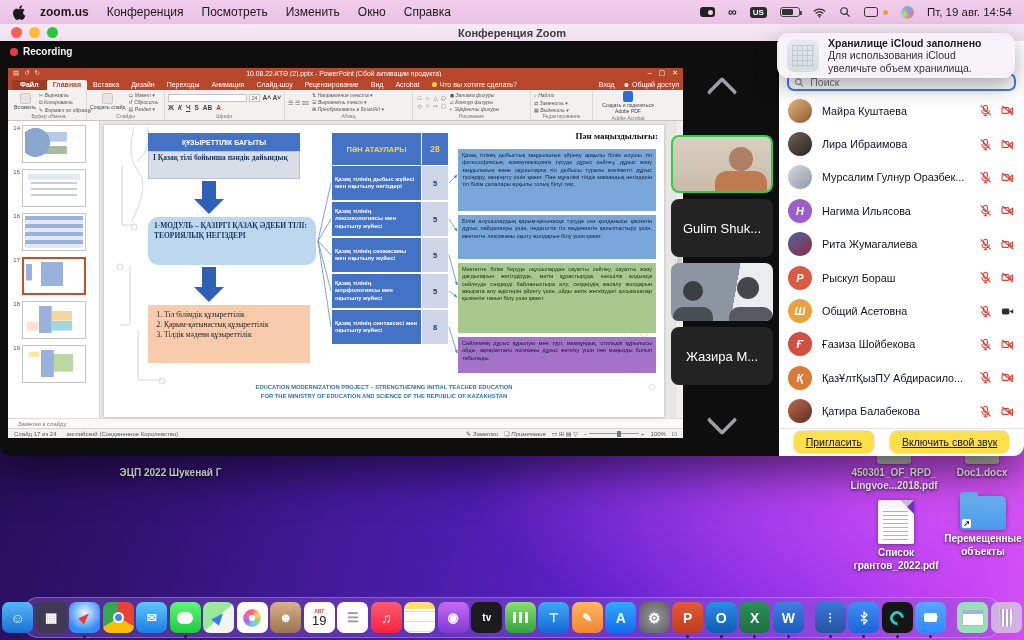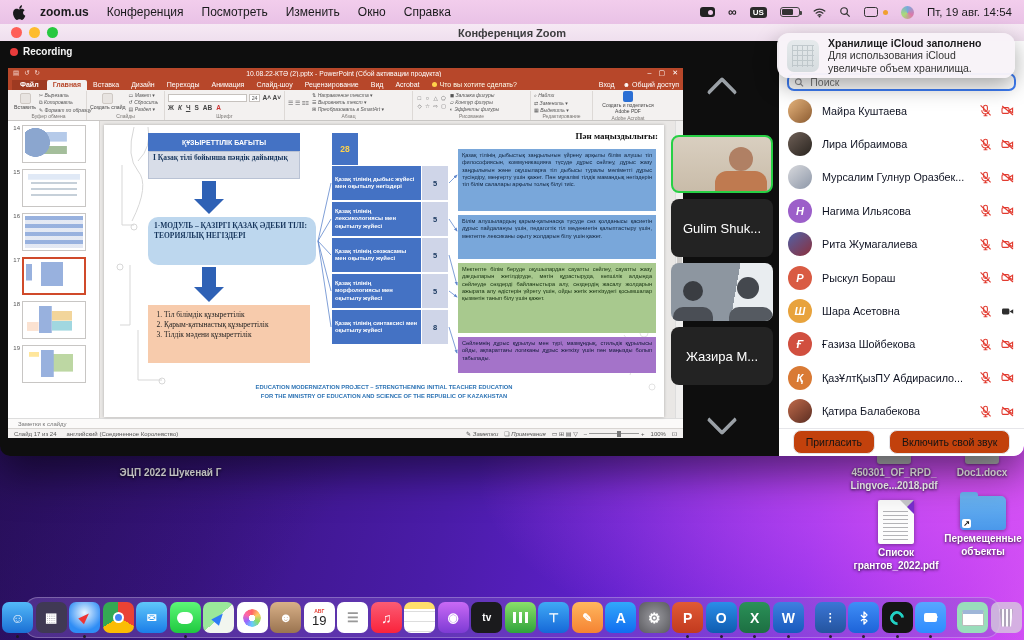--- a/index.html
+++ b/index.html
@@ -72,21 +72,21 @@
   .ph2{background:linear-gradient(140deg,#e8b67e,#8a5a30);}
   .ph3{background:linear-gradient(140deg,#d8d9dd,#8d97a8);}
   .ph4{background:linear-gradient(140deg,#5062a8,#8c2f3b);}
   .ph5{background:linear-gradient(140deg,#c06a4a,#5a2d22);}
   .c-pur{background:#9c5fc9}.c-red{background:#d95b43}.c-yel{background:#e8a33d}.c-crm{background:#d14f3f}.c-org{background:#d97a35}
   .pname{margin-left:10px;font-size:10.8px;color:#101423;white-space:nowrap;overflow:hidden;text-overflow:ellipsis;flex:1;}
   .picons{display:flex;gap:9px;align-items:center;}
   .pic{width:13px;height:13px;color:#e23b30;}
   .pic.dark{color:#2e2e2e;}
   .pfoot{height:43px;border-top:1px solid #e6e6ea;display:flex;align-items:center;justify-content:center;gap:14px;}
-  .pbtn{background:#c2410c;border:1px solid #e3e3e8;border-radius:8px;font-size:10.5px;color:#141414;padding:5px 12px;white-space:nowrap;}
+  .pbtn{background:#fde047;border:1px solid #e3e3e8;border-radius:8px;font-size:10.5px;color:#141414;padding:5px 12px;white-space:nowrap;text-decoration:underline;}
 
   
   .notif{position:absolute;top:33px;right:9px;width:238px;height:45px;z-index:50;background:rgba(248,243,248,.97);border-radius:12px;box-shadow:0 8px 22px rgba(0,0,0,.35);display:flex;align-items:center;padding:6px 10px;gap:9px;}
   .nicon{width:32px;height:32px;border-radius:7px;flex:0 0 auto;background:
     linear-gradient(#e6eaec,#d6dcdf);position:relative;}
   .nicon::after{content:"";position:absolute;inset:5px;background:
     linear-gradient(#b9c2c6 1px,transparent 1px) 0 0/100% 5px,
     linear-gradient(90deg,#b9c2c6 1px,transparent 1px) 0 0/5px 100%;opacity:.8;}
   .ntit{font-size:10.5px;font-weight:bold;color:#1b1b1d;}
   .nbody{font-size:10.5px;color:#333;line-height:1.18;}
@@ -543,20 +543,21 @@
               <div class="sl-mod">1-МОДУЛЬ – ҚАЗІРГІ ҚАЗАҚ ӘДЕБИ ТІЛІ: ТЕОРИЯЛЫҚ НЕГІЗДЕРІ</div>
               <div class="arr a2"></div>
               <div class="sl-peach">
                 <ol>
                   <li>Тіл білімдік құзыреттілік</li>
                   <li>Қарым-қатынастық құзыреттілік</li>
                   <li>Тілдік мәдени құзыреттілік</li>
                 </ol>
               </div>
               <div class="mid-h">
+                <span class="mh1">ПӘН АТАУЛАРЫ</span>
                 <span class="mh2">28</span>
               </div>
               <div class="mrow" style="top:40px;">
                     <span class="mn">Қазақ тілінің дыбыс жүйесі мен оқытылу негіздері</span>
                     <span class="mh">5</span>
                   </div>
               <div class="mrow" style="top:76px;">
                     <span class="mn">Қазақ тілінің лексикологиясы мен оқытылу жүйесі</span>
                     <span class="mh">5</span>
                   </div>
@@ -709,21 +710,21 @@
                 </svg>
                 <svg class="pic">
                   <use href="#i-camoff"></use>
                 </svg>
               </span>
         </div>
         <div class="prow">
           <span class="pav c-yel">
                 <i>Ш</i>
               </span>
-          <span class="pname">Шара Асетовна</span>
+          <span class="pname">Общий Асетовна</span>
           <span class="picons">
                 <svg class="pic">
                   <use href="#i-micoff"></use>
                 </svg>
                 <svg class="pic dark">
                   <use href="#i-camon"></use>
                 </svg>
               </span>
         </div>
         <div class="prow">

